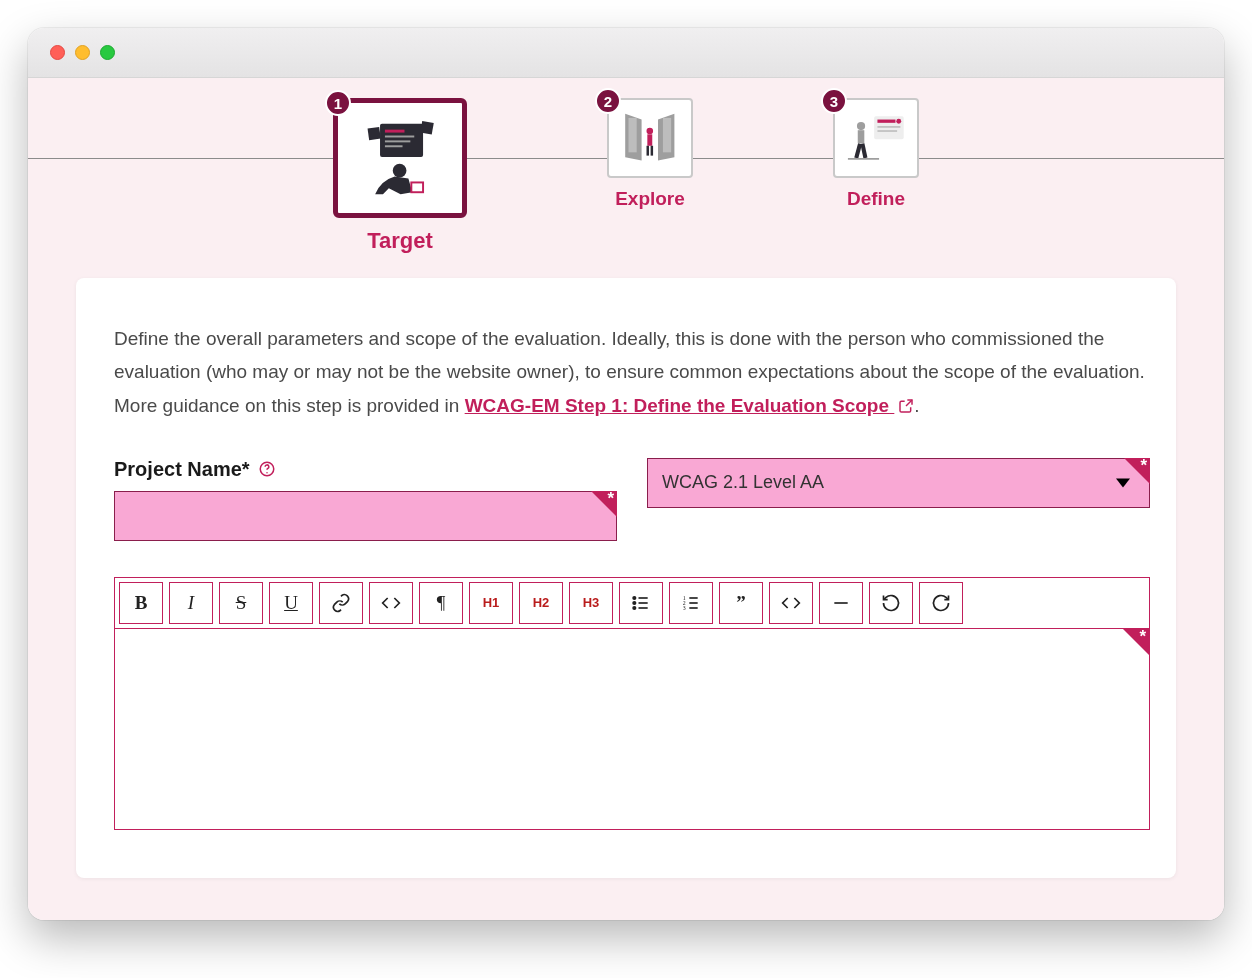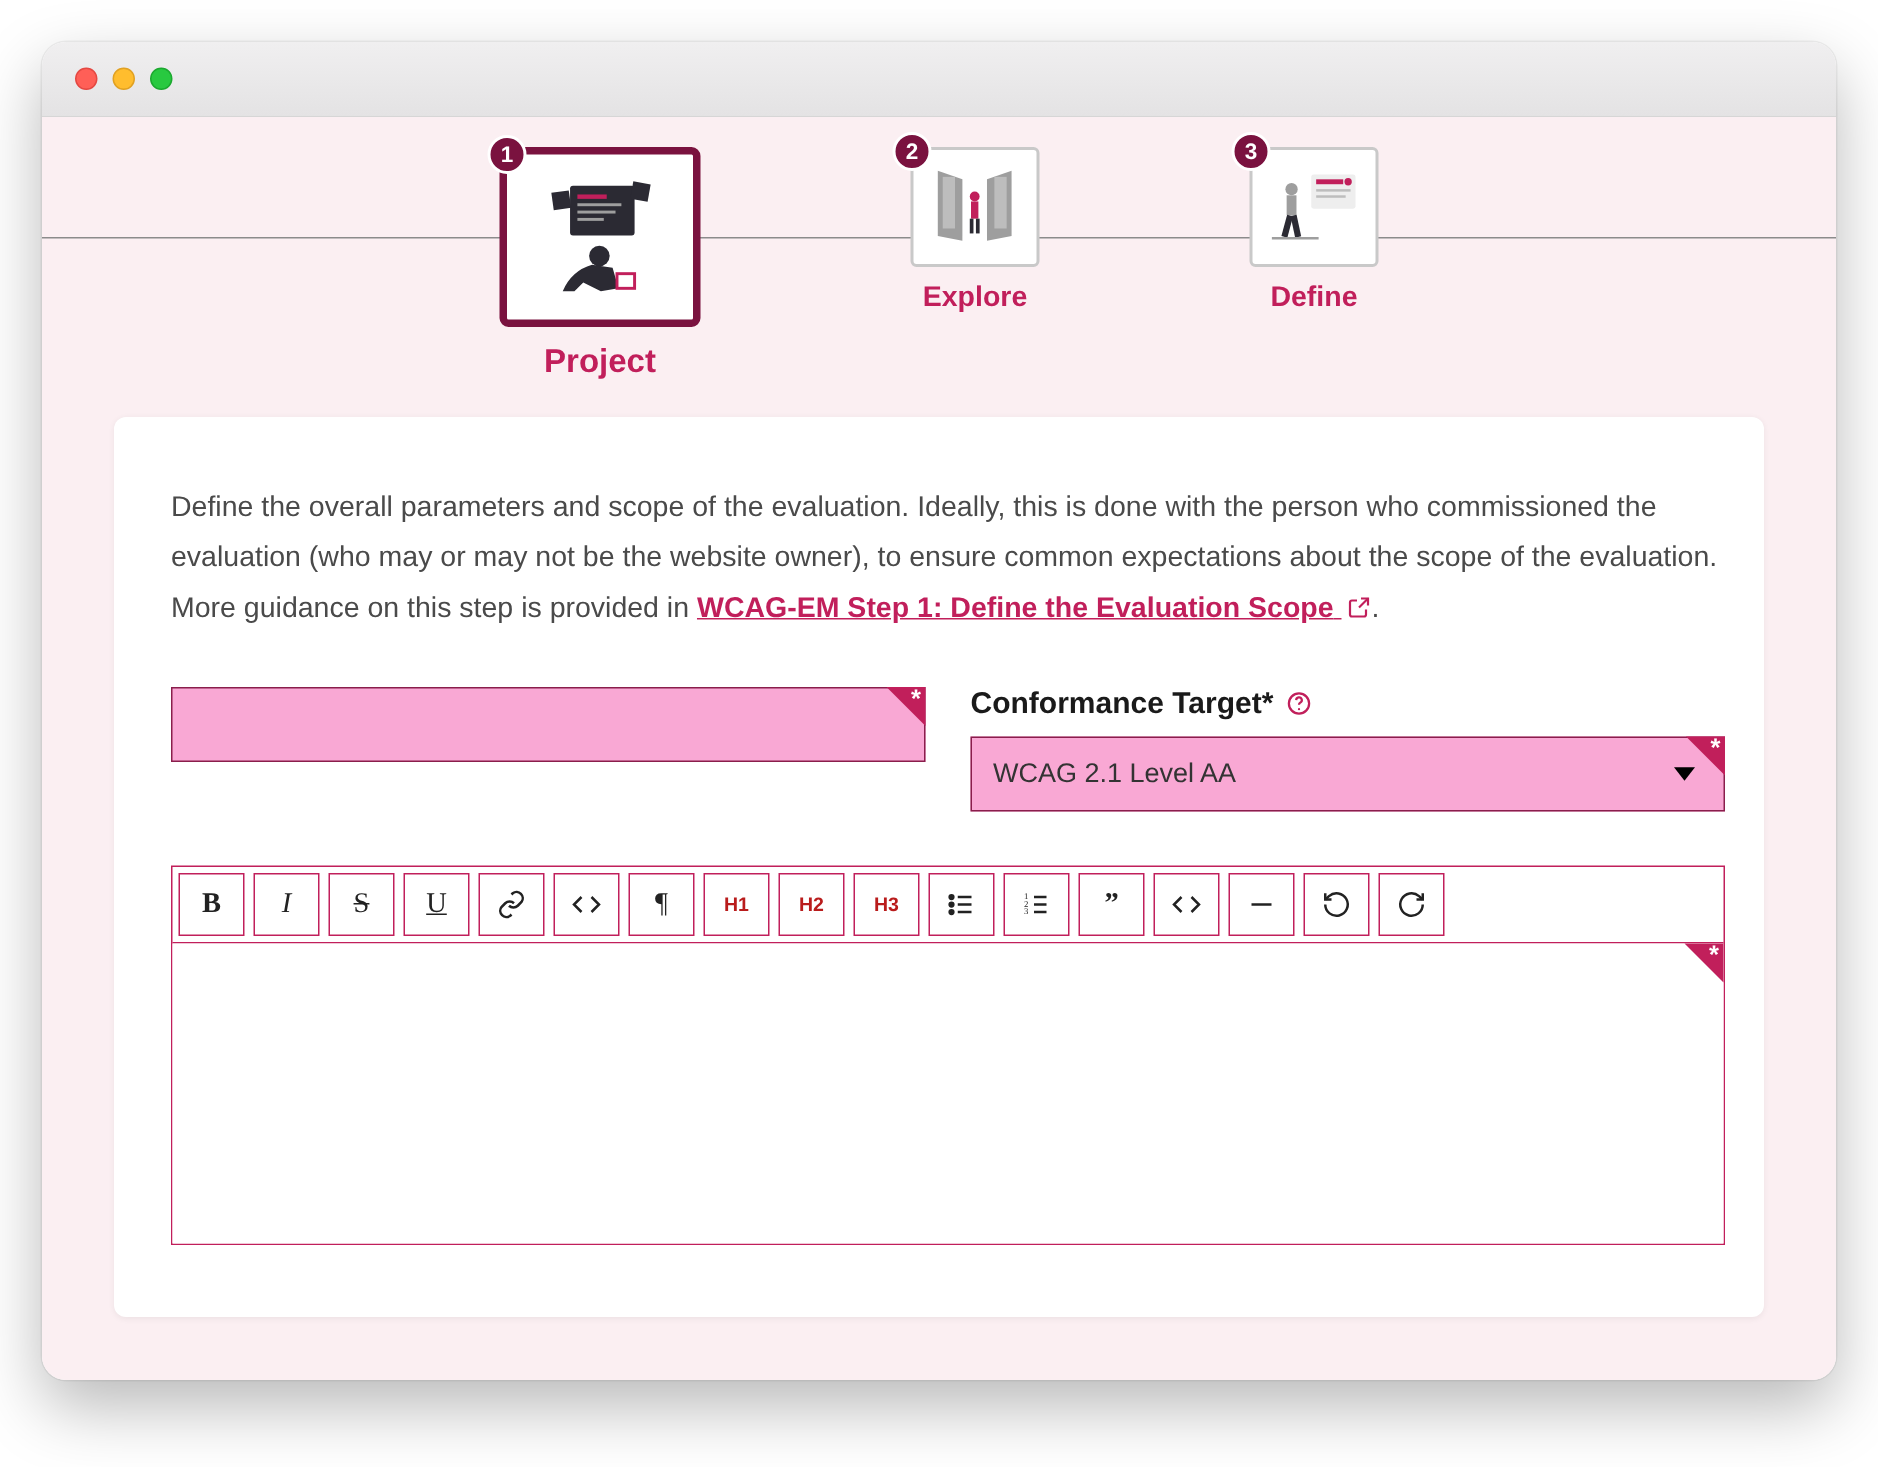--- a/index.html
+++ b/index.html
@@ -214,21 +214,21 @@
               <rect x="35" y="22" width="30" height="2" fill="#9e9e9e"></rect>
               <rect x="35" y="27" width="26" height="2" fill="#9e9e9e"></rect>
               <rect x="35" y="32" width="18" height="2" fill="#9e9e9e"></rect>
               <rect x="18" y="14" width="12" height="12" fill="#2b2a33" transform="rotate(-8 24 20)"></rect>
               <rect x="72" y="8" width="12" height="12" fill="#2b2a33" transform="rotate(10 78 14)"></rect>
               <circle cx="50" cy="58" r="7" fill="#2b2a33"></circle>
               <path d="M45 64 q-14 4 -20 18 h8 l6 -6 12 6 12 -2 -4 -14 z" fill="#2b2a33"></path>
               <rect x="62" y="70" width="12" height="10" fill="none" stroke="#c11f5b" stroke-width="2"></rect>
             </svg>
           </div>
-          <div class="step-label">Project</div>
+          <div class="step-label">Target</div>
         </div>
 
         <div class="step">
           <div class="badge">2</div>
           <div class="thumb">
             <svg viewBox="0 0 80 70">
               <polygon points="10,5 30,12 30,62 10,58" fill="#9e9e9e"></polygon>
               <polygon points="70,5 50,12 50,62 70,58" fill="#9e9e9e"></polygon>
               <rect x="14" y="10" width="10" height="42" fill="#bdbdbd"></rect>
               <rect x="56" y="10" width="10" height="42" fill="#bdbdbd"></rect>
@@ -274,39 +274,39 @@
               <path d="M14 3h7v7"></path>
                 <path d="M21 3l-9 9"></path>
                 <path d="M19 14v5a2 2 0 0 1-2 2H5a2 2 0 0 1-2-2V7a2 2 0 0 1 2-2h5"></path>
             </svg>
           </span></a><span>.</span>
       </p>
 
       <div class="row">
 
         <div class="col">
-          <div class="input-wrap">
-            <input class="text-input" type="text" value="" style="">
-            <div class="req-corner"></div>
-            <div class="req-corner-star">*</div>
-          </div>
-        </div>
-
-        <div class="col">
           <div class="field-label">
-            <span>Conformance Target*</span>
+            <span>Project Name*</span>
             <span class="help-icon">
               <svg viewBox="0 0 24 24" fill="none" stroke="#c11f5b" stroke-width="2">
                 <circle cx="12" cy="12" r="9"></circle>
                   <path d="M9.5 9a2.5 2.5 0 1 1 3.5 2.3c-.9.4-1 .9-1 1.7"></path>
                   <circle cx="12" cy="17" r="1" fill="#c11f5b" stroke="none"></circle>
               </svg>
             </span>
           </div>
           <div class="input-wrap">
+            <input class="text-input" type="text" value="" style="">
+            <div class="req-corner"></div>
+            <div class="req-corner-star">*</div>
+          </div>
+        </div>
+
+        <div class="col">
+          <div class="input-wrap">
             <div class="select" tabindex="0" style="display:flex;align-items:center;">
               <span>WCAG 2.1 Level AA</span>
             </div>
             <div class="select-caret"></div>
             <div class="req-corner"></div>
             <div class="req-corner-star">*</div>
           </div>
         </div>
       </div>
 

